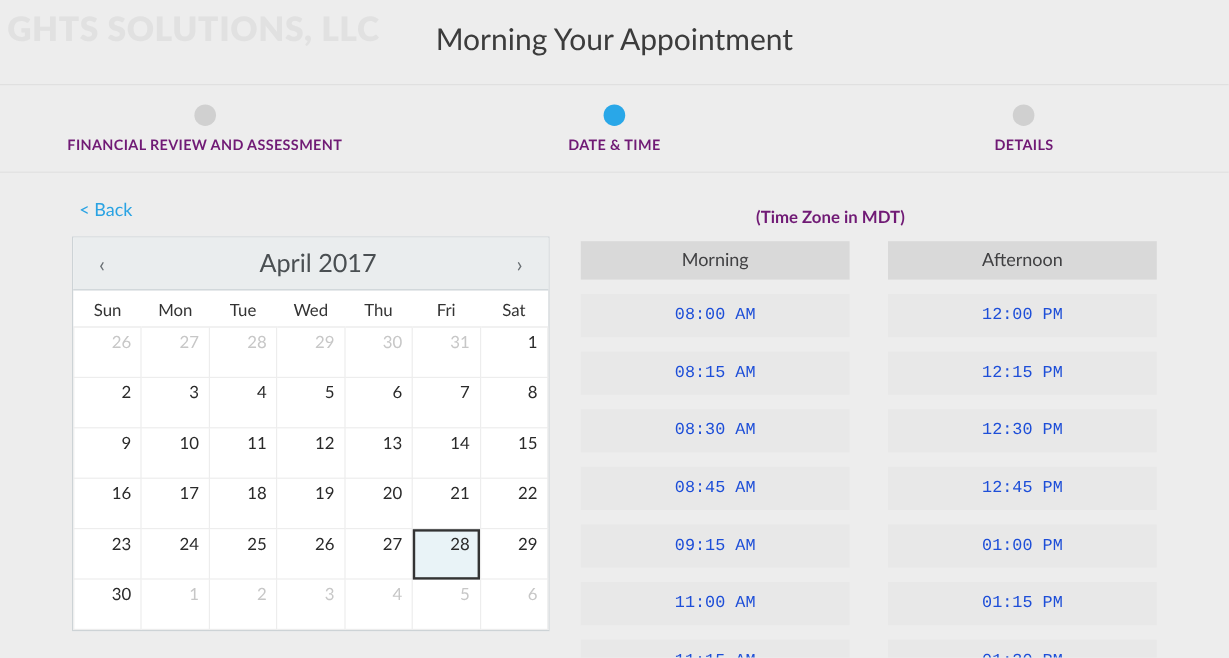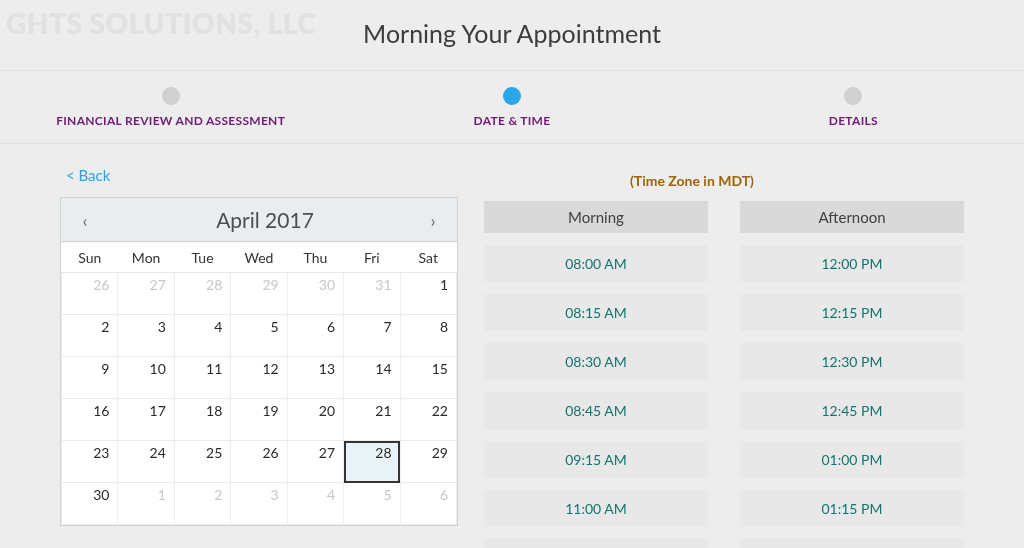--- a/index.html
+++ b/index.html
@@ -7,39 +7,39 @@
   .page { width: 1024px; height: 548px; position: relative; }
   .brand { position: absolute; top: 6px; left: 6px; font-size: 28px; font-weight: 800; letter-spacing: 0.5px; color: #e1e1e1; white-space: nowrap; }
   .title { text-align: center; font-size: 25px; color: #3c3c3c; padding: 18px 0 22px; font-weight: 400; }
   .wizard { border-top: 1px solid #e0e0e0; border-bottom: 1px solid #e0e0e0; background: #ededed; height: 74px; display: flex; }
   .step { flex: 1; display: flex; flex-direction: column; align-items: center; justify-content: center; gap: 8px; }
   .dot { width: 18px; height: 18px; border-radius: 50%; background: #d0d0d0; }
   .dot.active { background: #29a7e8; }
   .step-label { font-size: 12px; font-weight: 700; letter-spacing: 0.3px; color: #701a75; }
   .body { padding: 10px 60px 0 60px; }
   .back { color: #2aa3e3; font-size: 15px; display: inline-block; margin: 12px 0 8px 6px; cursor: pointer; }
-  .tz { text-align: center; font-size: 14px; font-weight: 700; color: #a16207; margin-top: -20px; margin-bottom: 8px; margin-left: 360px; }
+  .tz { text-align: center; font-size: 14px; font-weight: 700; color: #701a75; margin-top: -20px; margin-bottom: 8px; margin-left: 360px; }
   .row { display: flex; gap: 26px; align-items: flex-start; }
 
   
   .calendar { width: 398px; border: 1px solid #cdd3d6; background: #fff; }
   .cal-head { display: flex; align-items: center; justify-content: space-between; background: #eaedee; border-bottom: 1px solid #cdd3d6; height: 44px; padding: 0 12px; }
   .cal-arrow { width: 24px; text-align: center; color: #696f73; cursor: pointer; font-size: 18px; user-select: none; }
   .cal-title { font-size: 21px; color: #4a4f52; font-weight: 400; margin-left: 12px; }
   .cal-grid { width: 100%; border-collapse: collapse; table-layout: fixed; }
   .cal-grid th { font-weight: 400; font-size: 14px; color: #333; padding: 7px 0 6px; border-bottom: 1px solid #e8e8e8; }
   .cal-grid td { height: 42px; border: 1px solid #ededed; text-align: right; padding: 3px 8px 0 0; font-size: 14px; vertical-align: top; color: #2a2a2a; cursor: pointer; }
   .cal-grid td.out { color: #c7c7c7; cursor: default; }
   .cal-grid td.selected { background: #e9f3f7; outline: 2px solid #333; outline-offset: -2px; }
 
   
   .slots { flex: 1; display: flex; gap: 32px; margin-top: 4px; }
   .col { flex: 1; }
   .col-head { background: #d9d9d9; text-align: center; padding: 7px 0; font-size: 15px; color: #404042; }
-  .slot { background: #e8e8e8; text-align: center; padding: 10px 0; font-size: 14px; color: #0f766e; margin-top: 12px; cursor: pointer; }
+  .slot { background: #e8e8e8; text-align: center; padding: 10px 0; font-size: 14px; color: #1d4ed8; margin-top: 12px; cursor: pointer; font-family: Liberation Mono, monospace; }
 </style>
 </head>
 <body>
 <div class="page">
 
   <div class="brand">GHTS SOLUTIONS, LLC</div>
   <h1 class="title">Morning Your Appointment</h1>
 
   <div class="wizard">
     <div class="step">

